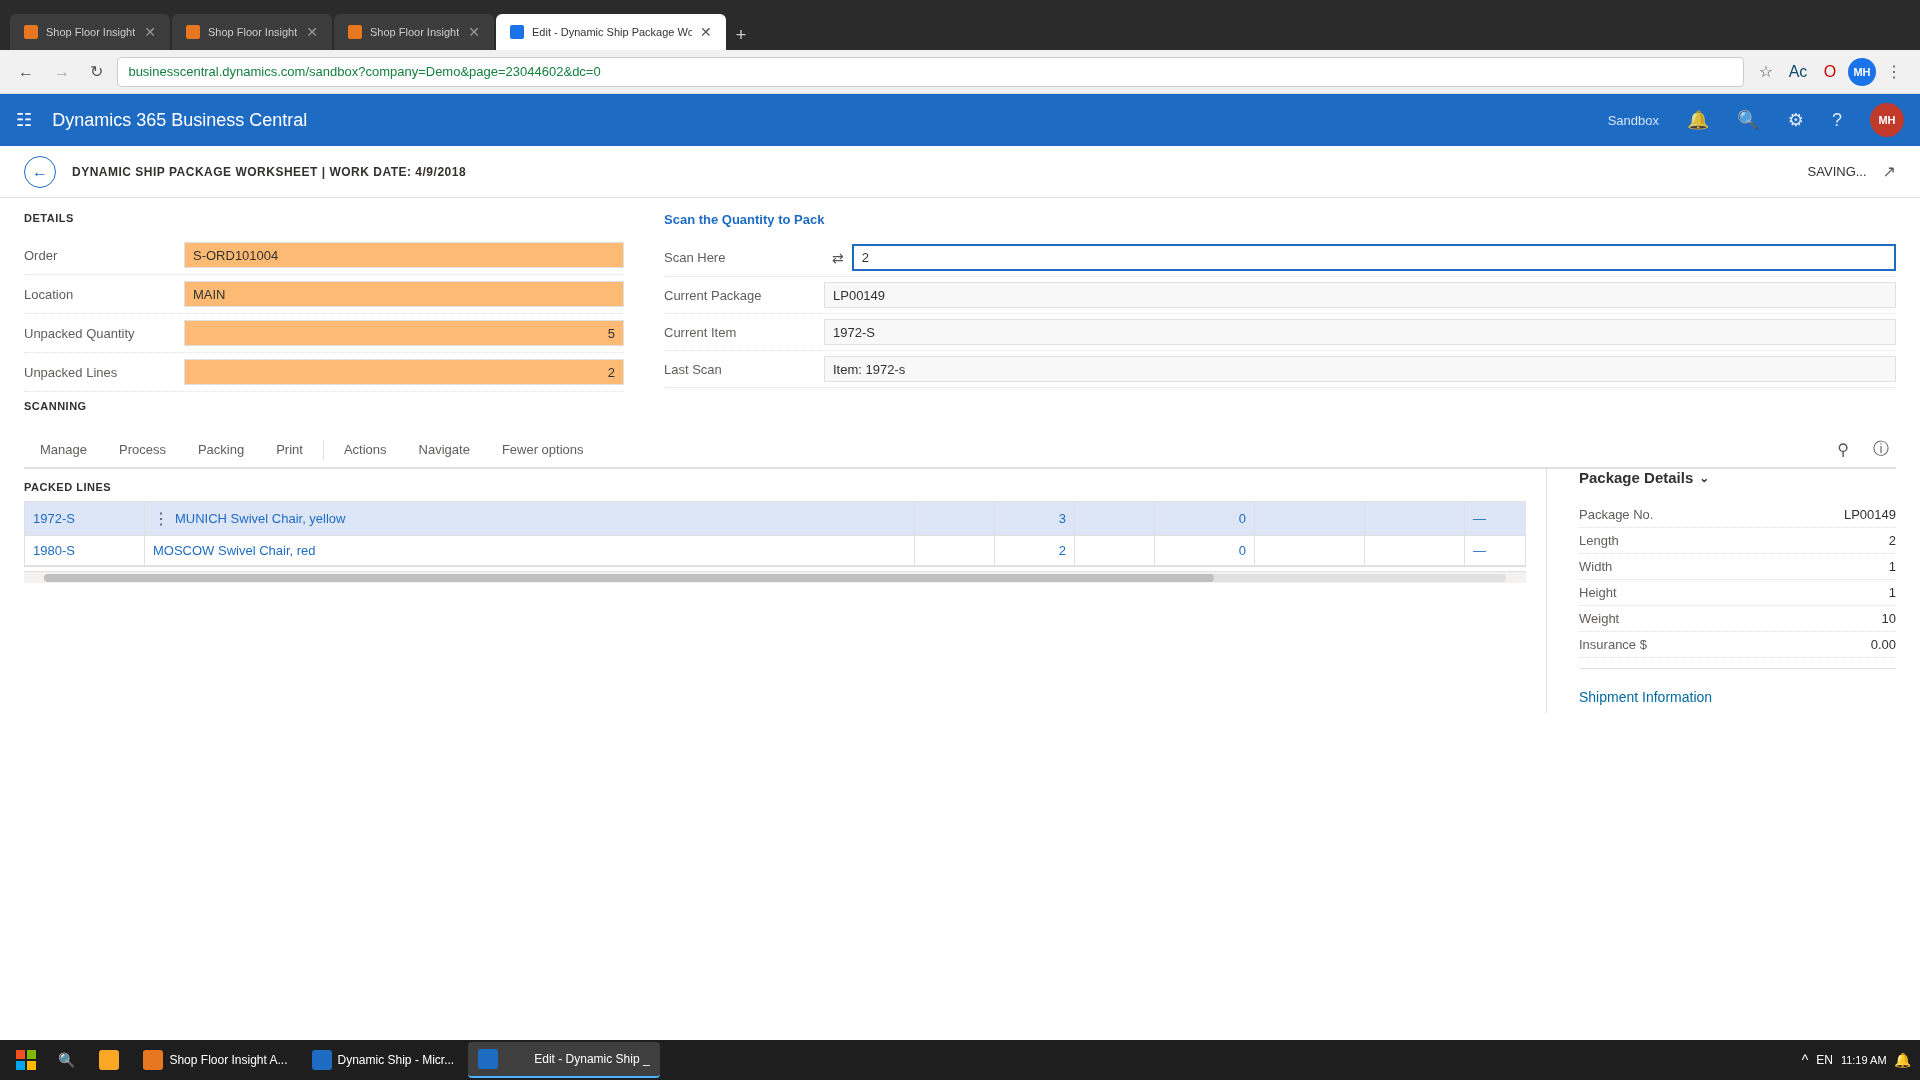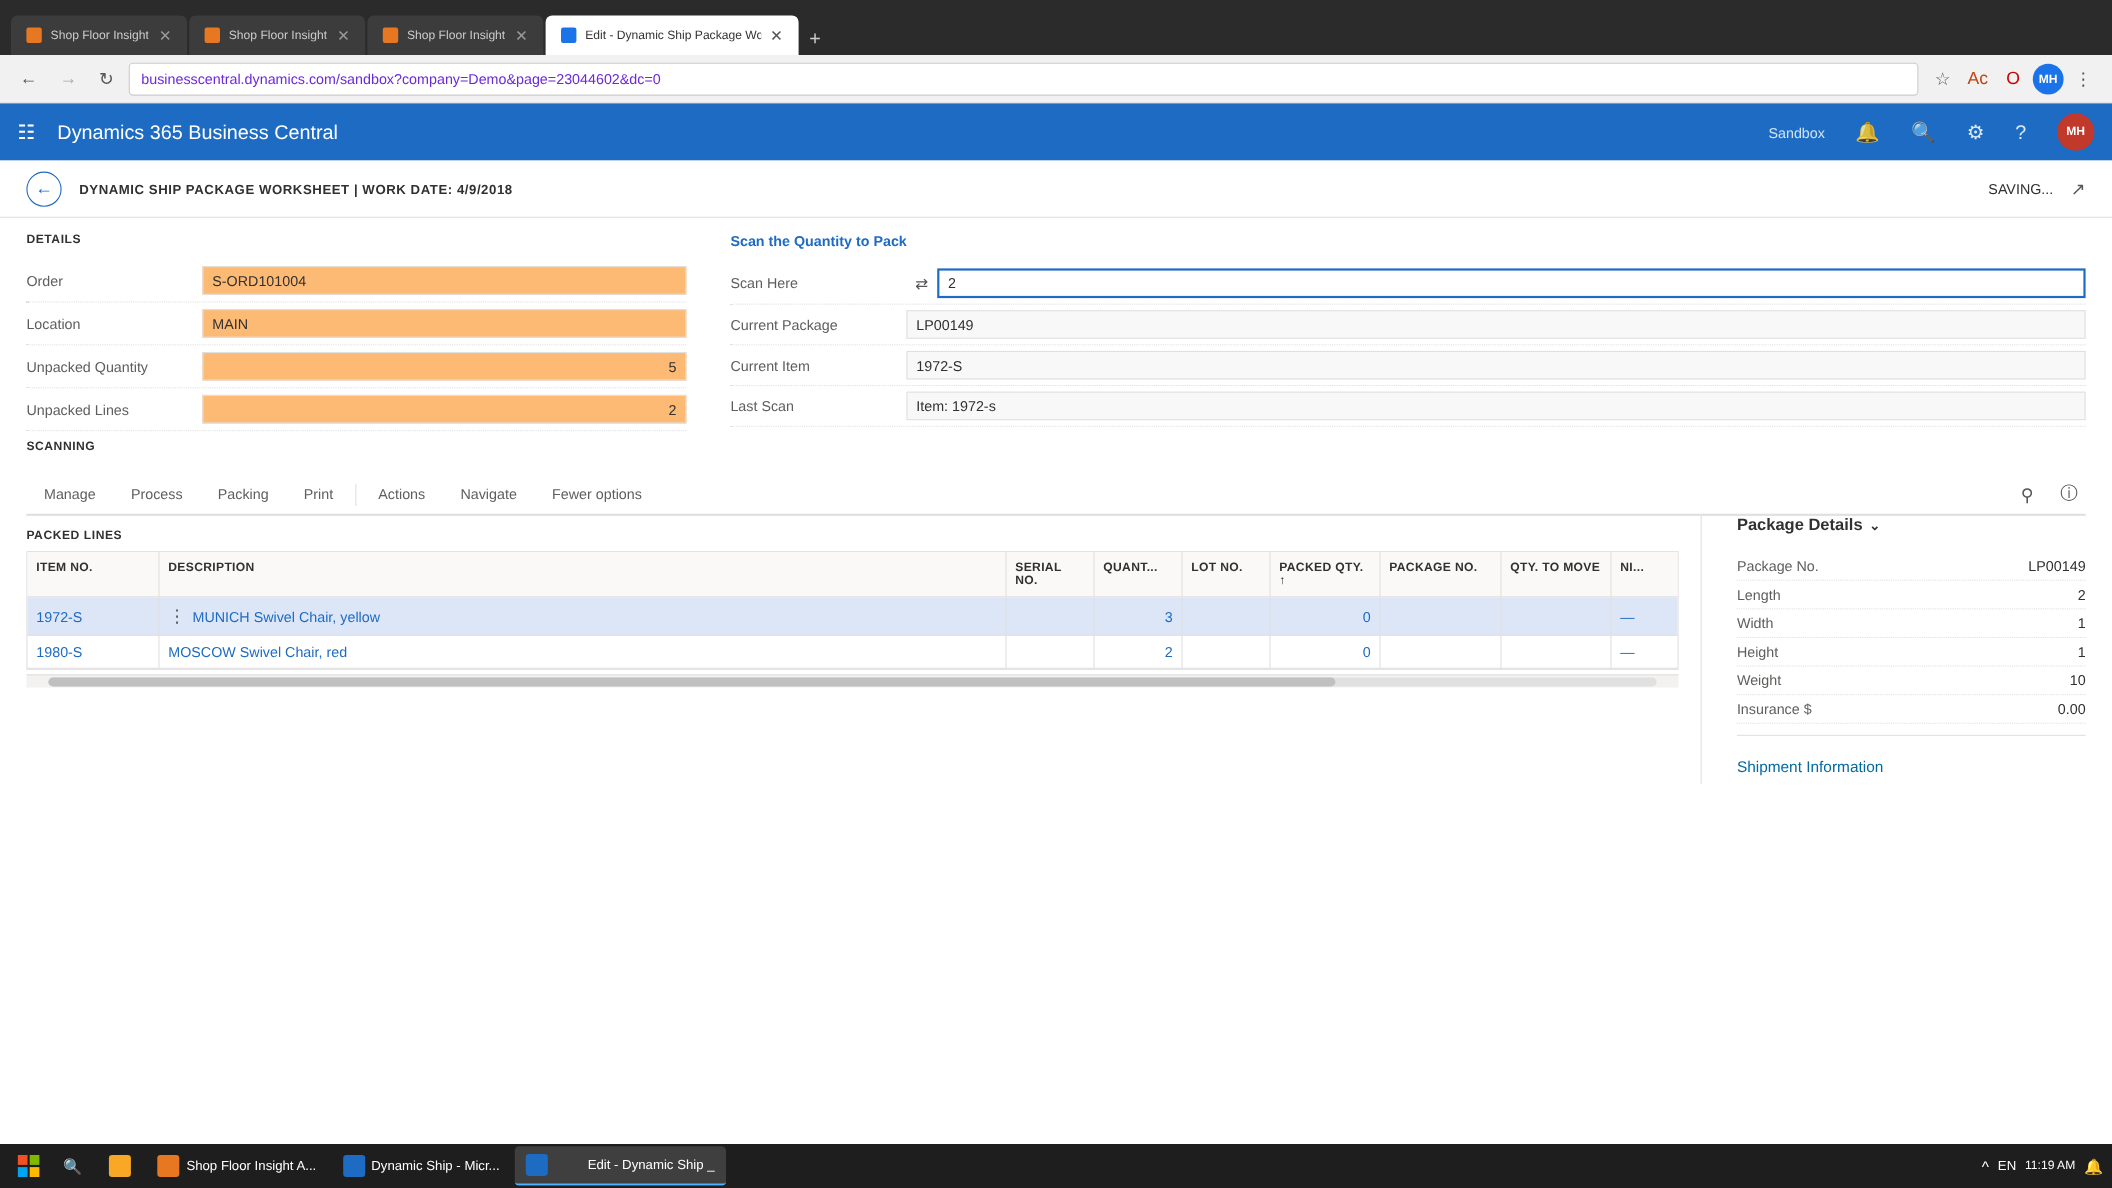--- a/index.html
+++ b/index.html
@@ -13,21 +13,21 @@
     .browser-tab .tab-favicon { width: 14px; height: 14px; background: #1a73e8; border-radius: 2px; flex-shrink: 0; }
     .browser-tab .tab-favicon.orange { background: #e87722; }
     .browser-tab .tab-favicon.blue-active { background: #1a73e8; }
     .browser-tab .tab-close { margin-left: auto; color: #999; font-size: 14px; cursor: pointer; }
     .browser-tab.active .tab-close { color: #555; }
     .tab-new { background: transparent; border: none; color: #ccc; font-size: 18px; cursor: pointer; padding: 4px 8px; }
 
     
     .address-bar-row { background: #f1f1f1; height: 44px; display: flex; align-items: center; padding: 0 12px; gap: 8px; border-bottom: 1px solid #ddd; }
     .nav-btn { background: none; border: none; font-size: 16px; color: #555; cursor: pointer; padding: 4px 6px; border-radius: 4px; }
-    .address-input { flex: 1; height: 30px; border: 1px solid #ccc; border-radius: 4px; padding: 0 10px; font-size: 13px; background: #fff; color: #6d28d9; }
+    .address-input { flex: 1; height: 30px; border: 1px solid #ccc; border-radius: 4px; padding: 0 10px; font-size: 13px; background: #fff; color: #15803d; }
     .toolbar-icons { display: flex; gap: 4px; align-items: center; }
     .toolbar-icon-btn { background: none; border: none; font-size: 16px; color: #555; cursor: pointer; padding: 4px; width: 28px; height: 28px; display: flex; align-items: center; justify-content: center; border-radius: 4px; }
     .user-icon-circle { width: 28px; height: 28px; border-radius: 50%; background: #1a73e8; color: #fff; font-size: 11px; font-weight: bold; display: flex; align-items: center; justify-content: center; cursor: pointer; }
 
     
     .app-header { background: #1e6bc4; height: 52px; display: flex; align-items: center; padding: 0 16px; color: #fff; gap: 12px; }
     .app-menu-icon { font-size: 18px; cursor: pointer; margin-right: 8px; }
     .app-title { font-size: 18px; font-weight: 300; flex: 1; }
     .app-header-right { display: flex; align-items: center; gap: 28px; }
     .app-header-sandbox { font-size: 13px; color: #d0e4f7; }
@@ -141,21 +141,21 @@
   </div>
 </div>
 
 <div class="address-bar-row">
   <button class="nav-btn">←</button>
   <button class="nav-btn" style="color:#aaa;">→</button>
   <button class="nav-btn">↻</button>
   <input class="address-input" value="businesscentral.dynamics.com/sandbox?company=Demo&amp;page=23044602&amp;dc=0" style="">
   <div class="toolbar-icons">
     <button class="toolbar-icon-btn">☆</button>
-    <button class="toolbar-icon-btn" style="color:#c2410c;text-align:right;">Ac</button>
+    <button class="toolbar-icon-btn" style="color:#0c4a6e;text-align:right;">Ac</button>
     <button class="toolbar-icon-btn" style="color:#c00;">O</button>
     <div class="user-icon-circle">MH</div>
     <button class="toolbar-icon-btn">⋮</button>
   </div>
 </div>
 
 <div class="app-header">
   <span class="app-menu-icon">☷</span>
   <span class="app-title">Dynamics 365 Business Central</span>
   <div class="app-header-right">
@@ -246,31 +246,20 @@
         <button class="tab-icon-btn">⚲</button>
         <button class="tab-icon-btn">ⓘ</button>
       </div>
     </div>
 
     <div style="display:grid; grid-template-columns: 1fr 350px; gap: 20px;">
       <div>
         <div class="packed-lines-title">PACKED LINES</div>
         <div class="table-container">
 
-          <div class="table-header">
-            <div class="th">ITEM NO.</div>
-            <div class="th">DESCRIPTION</div>
-            <div class="th">SERIAL NO.</div>
-            <div class="th">QUANT...</div>
-            <div class="th">LOT NO.</div>
-            <div class="th">PACKED QTY. ↑</div>
-            <div class="th">PACKAGE NO.</div>
-            <div class="th">QTY. TO MOVE</div>
-            <div class="th">NI...</div>
-          </div>
 
           <div class="table-row-item selected">
             <div class="td">1972-S</div>
             <div class="td" style="gap:6px;">
               <span class="row-menu-icon">⋮</span>
               <span>MUNICH Swivel Chair, yellow</span>
             </div>
             <div class="td"></div>
             <div class="td number-cell">3</div>
             <div class="td"></div>

